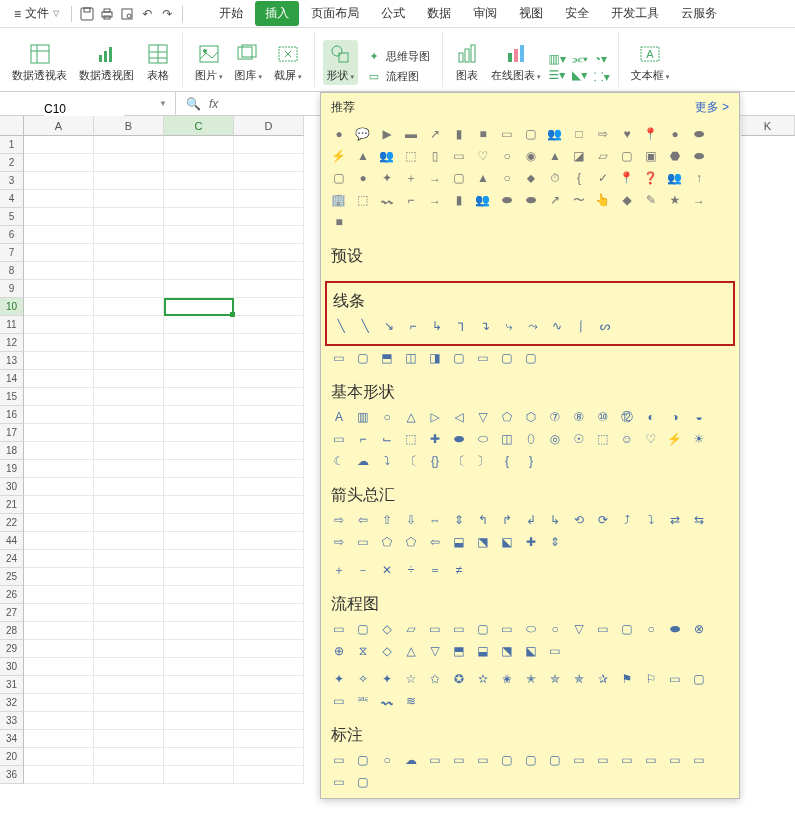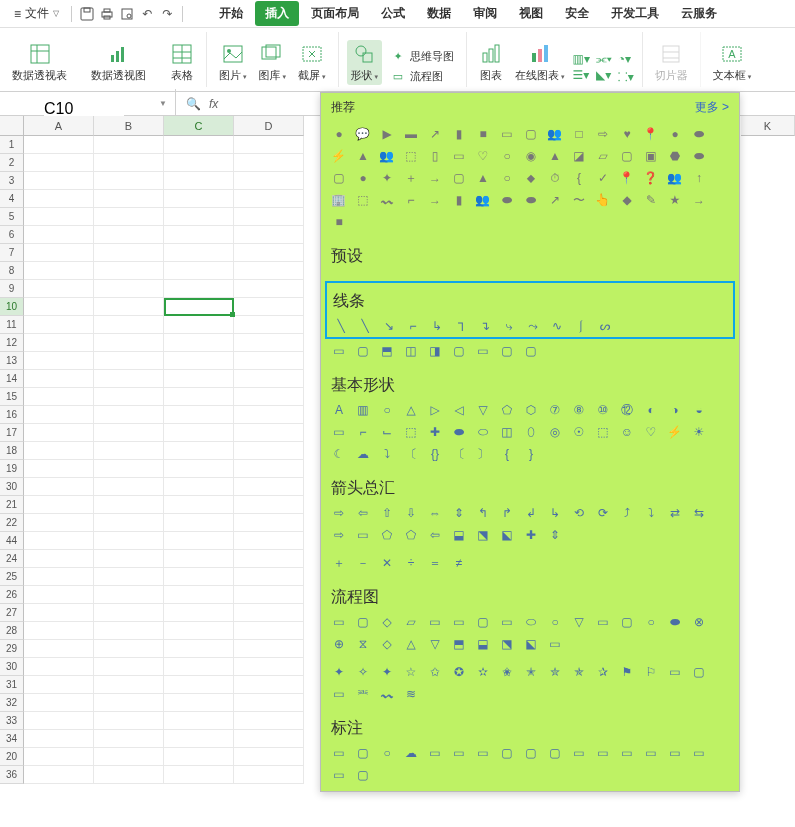--- a/index.html
+++ b/index.html
@@ -4,69 +4,69 @@
 <style>
 * { margin: 0; padding: 0; box-sizing: border-box; font-family: "Microsoft YaHei", sans-serif; }
 body { width: 795px; height: 827px; background: #fff; font-size: 12px; color: #333; overflow: hidden; }
 
 
 .menubar { display: flex; align-items: center; height: 28px; padding: 0 8px; gap: 2px; border-bottom: 1px solid #e0e0e0; }
 .menubar .file-btn { display: flex; align-items: center; gap: 4px; padding: 2px 6px; cursor: pointer; }
 .menubar .file-btn .dropdown-icon { font-size: 8px; color: #666; }
 .menubar .divider { width: 1px; height: 16px; background: #ccc; margin: 0 4px; }
 .menubar .qat-icon { width: 18px; height: 18px; display: flex; align-items: center; justify-content: center; cursor: pointer; color: #555; }
-.menubar .tabs { display: flex; margin-left: 20px; gap: 2px; font-weight: bold; }
+.menubar .tabs { display: flex; margin-left: 20px; gap: 2px; }
 .menubar .tab { padding: 4px 10px; cursor: pointer; border-radius: 3px; }
 .menubar .tab.active { background: #2ea043; color: #fff; }
 
 
 .ribbon { display: flex; height: 64px; border-bottom: 1px solid #d0d0d0; padding: 4px 0; gap: 0; }
 .ribbon-group { display: flex; flex-direction: column; align-items: center; justify-content: flex-end; padding: 2px 8px; border-right: 1px solid #e8e8e8; position: relative; }
 .ribbon-group.no-border { border-right: none; }
 .ribbon-btn { display: flex; flex-direction: column; align-items: center; gap: 2px; cursor: pointer; padding: 2px 4px; }
 .ribbon-btn .icon { width: 24px; height: 24px; display: flex; align-items: center; justify-content: center; color: #4a6; }
 .ribbon-btn .label { font-size: 11px; color: #333; white-space: nowrap; }
 .ribbon-btn .dropdown-arrow { font-size: 7px; color: #666; margin-left: 2px; }
 .ribbon-btn.active { background: #d8ecd8; border-radius: 3px; }
 .ribbon-small-btns { display: flex; flex-direction: column; gap: 2px; }
 .ribbon-small-btn { display: flex; align-items: center; gap: 4px; font-size: 11px; cursor: pointer; padding: 1px 4px; }
 .ribbon-small-btn .icon { width: 16px; height: 16px; display: flex; align-items: center; justify-content: center; color: #4a6; }
 .disabled { opacity: 0.4; }
 
 
 .formula-bar { display: flex; align-items: center; height: 24px; border-bottom: 1px solid #d0d0d0; }
 .name-box { width: 140px; display: flex; align-items: center; padding: 0 8px; border-right: 1px solid #d0d0d0; justify-content: space-between; margin-left: 36px; }
-.name-box input { border: none; width: 80px; font-size: 16px; outline: none; margin-top: 11px; }
+.name-box input { border: none; width: 80px; font-size: 12px; outline: none; margin-top: 11px; }
 .formula-icons { display: flex; align-items: center; gap: 8px; padding: 0 10px; color: #666; }
 .fx-label { font-style: italic; text-align: center; }
 
 
 .sheet-container { display: flex; position: relative; }
 .row-headers { width: 24px; }
 .row-header { height: 18px; border-bottom: 1px solid #d8d8d8; border-right: 1px solid #c0c0c0; display: flex; align-items: center; justify-content: center; font-size: 10px; background: #f5f5f5; color: #555; }
 .row-header.active { background: #d8ecd8; color: #2a7a2a; }
 .corner { width: 24px; height: 20px; border-bottom: 1px solid #c0c0c0; border-right: 1px solid #c0c0c0; background: #f5f5f5; }
 .col-header { width: 70px; height: 20px; border-bottom: 1px solid #c0c0c0; border-right: 1px solid #d8d8d8; display: flex; align-items: center; justify-content: center; font-size: 11px; background: #f5f5f5; color: #555; }
 .col-header.active { background: #d8ecd8; color: #2a7a2a; }
 .grid-body { position: relative; }
 .grid-row { display: flex; }
 .cell { width: 70px; height: 18px; border-bottom: 1px solid #e8e8e8; border-right: 1px solid #e8e8e8; }
 .cell.selected { border: 2px solid #2ea043; position: relative; }
 .cell.selected::after { content: ''; position: absolute; right: -3px; bottom: -3px; width: 5px; height: 5px; background: #2ea043; }
 
 
-.shapes-panel { position: absolute; left: 320px; top: 92px; width: 420px; background: #bef264; border: 1px solid #bbb; box-shadow: 0 2px 8px rgba(0,0,0,0.2); z-index: 100; max-height: 735px; overflow: hidden; }
+.shapes-panel { position: absolute; left: 320px; top: 92px; width: 420px; background: #fef9c3; border: 1px solid #bbb; box-shadow: 0 2px 8px rgba(0,0,0,0.2); z-index: 100; max-height: 735px; overflow: hidden; }
 .panel-header { display: flex; justify-content: space-between; padding: 6px 10px; font-size: 12px; }
 .panel-header .more-link { color: #3366cc; cursor: pointer; }
 .panel-section { padding: 4px 10px 8px; }
 .panel-section-title { font-size: 16px; color: #333; padding: 4px 0 6px; }
 .shape-grid { display: flex; flex-wrap: wrap; gap: 6px 8px; }
 .shape-item { width: 16px; height: 16px; display: flex; align-items: center; justify-content: center; cursor: pointer; color: #4a6fa5; }
 .shape-item.gray { color: #777; }
-.highlight-box { border: 2px solid #0ea5e9; padding: 2px 6px 1px; margin: 0 4px; }
+.highlight-box { border: 2px solid #b91c1c; padding: 2px 6px 8px; margin: 0 4px; }
 
 
 svg { display: block; }
 </style>
 </head>
 <body>
 
 <div class="menubar">
   <div class="file-btn">
     <span>≡</span>
@@ -105,21 +105,21 @@
     <div class="tab">审阅</div>
     <div class="tab">视图</div>
     <div class="tab">安全</div>
     <div class="tab">开发工具</div>
     <div class="tab">云服务</div>
   </div>
 </div>
 
 <div class="ribbon">
   <div class="ribbon-group">
-    <div style="display:flex; gap:16px;">
+    <div style="display:flex; gap:4px;">
       <div class="ribbon-btn">
         <div class="icon">
             <svg width="22" height="22" viewBox="0 0 22 22">
               <rect x="2" y="2" width="18" height="18" fill="none" stroke="#4a6"></rect>
               <line x1="2" y1="8" x2="20" y2="8" stroke="#4a6"></line>
               <line x1="8" y1="2" x2="8" y2="20" stroke="#4a6"></line>
             </svg>
           </div>
         <span class="label">数据透视表</span>
       </div>
@@ -230,32 +230,20 @@
         <div class="qat-icon" style="color:#4a6;">▥▾</div>
         <div class="qat-icon" style="color:#4a6;">⫘▾</div>
         <div class="qat-icon" style="color:#4a6;">◔▾</div>
         <div class="qat-icon" style="color:#4a6;">☰▾</div>
         <div class="qat-icon" style="color:#4a6;">◣▾</div>
         <div class="qat-icon" style="color:#4a6;">⸬▾</div>
       </div>
     </div>
   </div>
 
-  <div class="ribbon-group disabled">
-    <div class="ribbon-btn">
-      <div class="icon">
-          <svg width="22" height="22" viewBox="0 0 22 22">
-            <rect x="3" y="3" width="16" height="16" fill="none" stroke="#999"></rect>
-            <line x1="3" y1="9" x2="19" y2="9" stroke="#999"></line>
-            <line x1="3" y1="15" x2="19" y2="15" stroke="#999"></line>
-          </svg>
-        </div>
-      <span class="label">切片器</span>
-    </div>
-  </div>
 
   <div class="ribbon-group no-border">
     <div class="ribbon-btn">
       <div class="icon">
           <svg width="22" height="22" viewBox="0 0 22 22">
             <rect x="2" y="4" width="18" height="14" fill="none" stroke="#4a6" stroke-dasharray="2,1"></rect>
             <text x="11" y="15" text-anchor="middle" font-size="11" fill="#4a6">A</text>
           </svg>
         </div>
       <span class="label"><span>文本框</span><span class="dropdown-arrow">▾</span></span>

